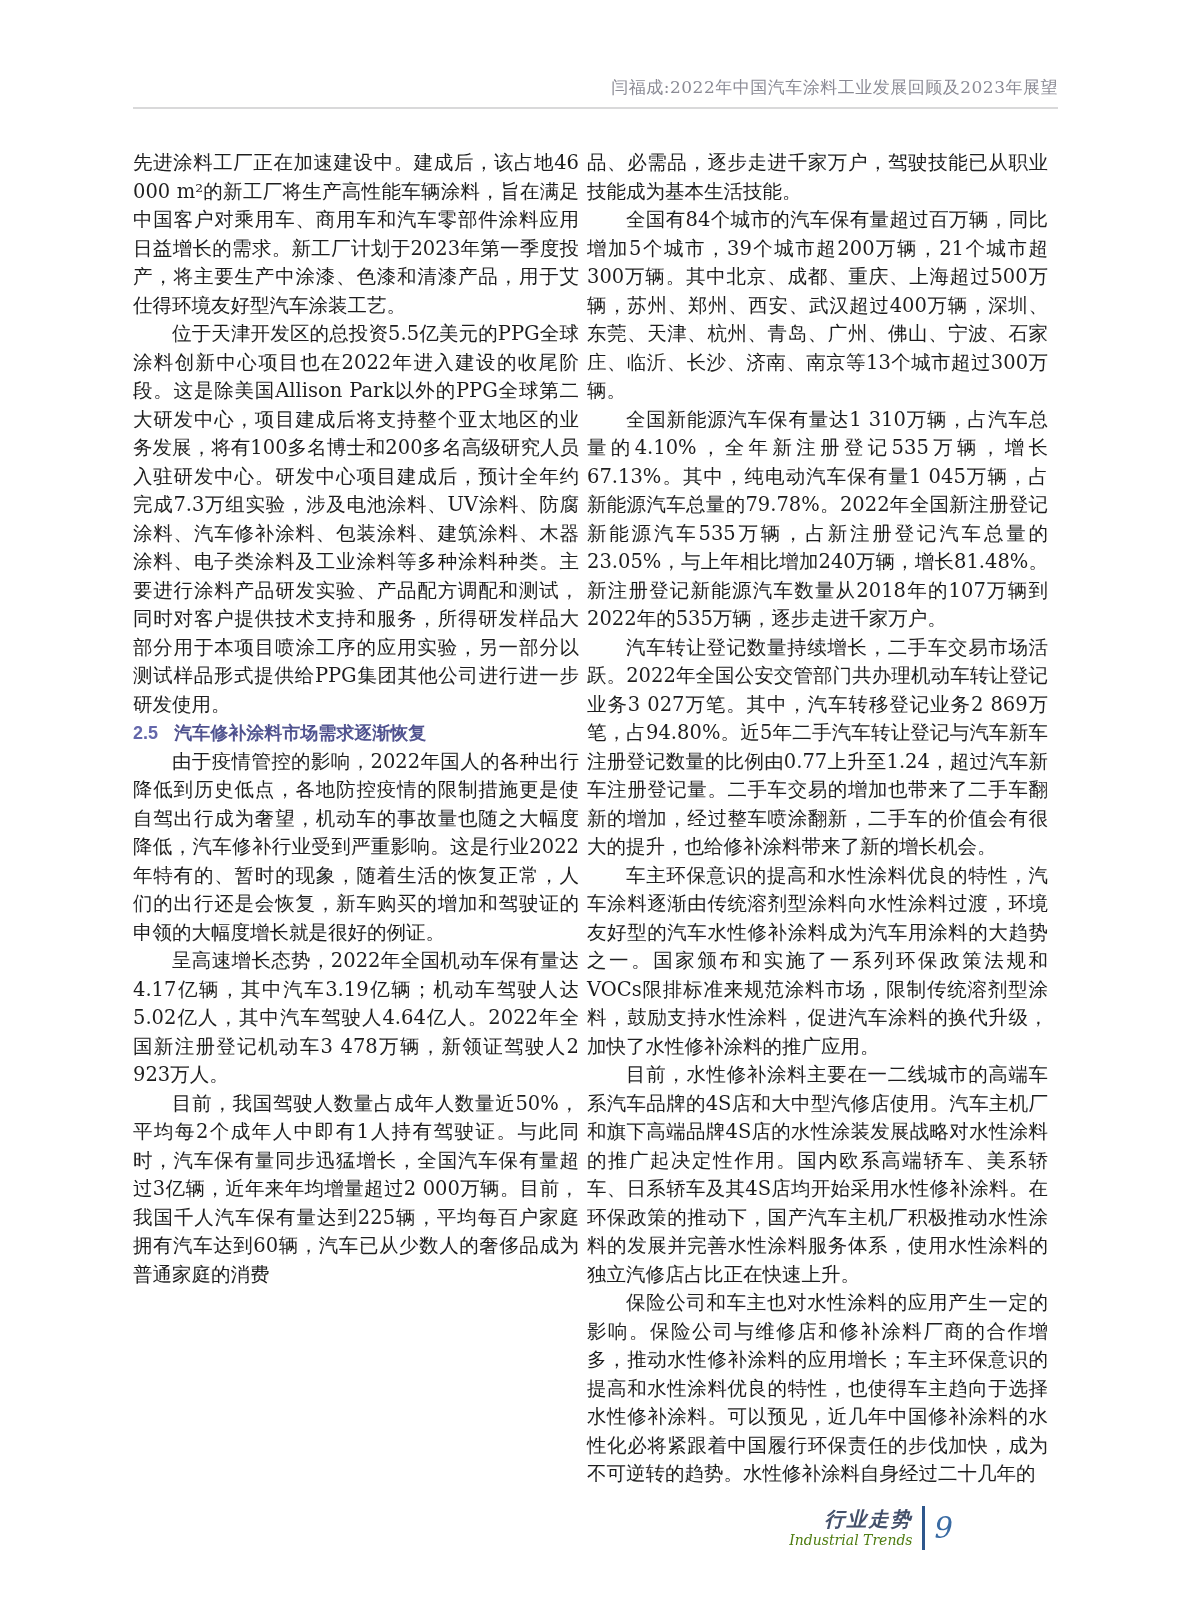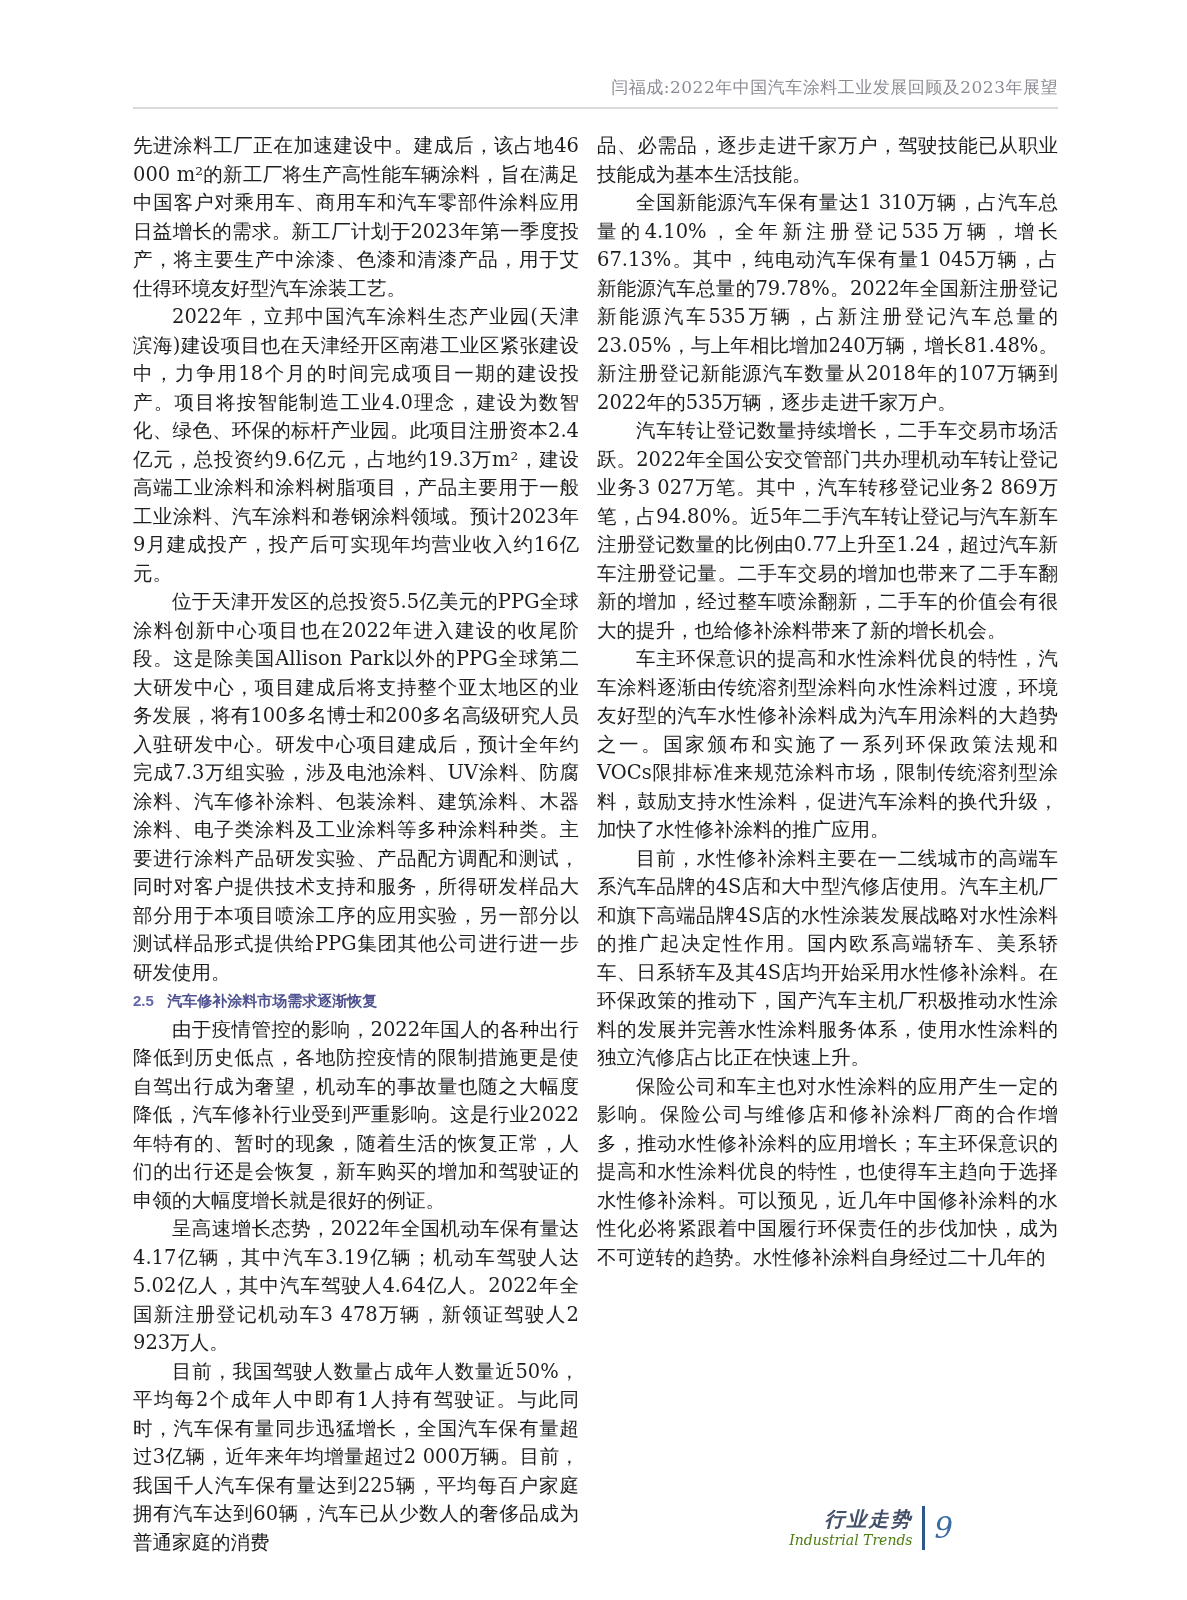--- a/index.html
+++ b/index.html
@@ -30,42 +30,42 @@
     letter-spacing: 0.5px;
     line-height: 22px;
   }
   .header-rule {
     border: none;
     border-top: 2px solid #d9d9da;
     margin: 9px 0 0 0;
   }
   .columns {
     display: flex;
-    gap: 18px;
-    margin-top: 23px;
+    gap: 8px;
+    margin-top: 40px;
   }
   .col {
     text-align: justify;
     font-size: 19.5px;
     line-height: 28.5px;
     color: #1e1e1e;
   }
   .col-left  { width: 446px; }
   .col-right { width: 461px; }
   .col p {
     margin: 0;
     text-indent: 2em;
   }
   .col p.no-indent {
     text-indent: 0;
   }
   .section-heading {
     margin: 0;
     font-family: "Liberation Sans", "DejaVu Sans", sans-serif;
-    font-size: 15px;
+    font-size: 18px;
     font-weight: bold;
     line-height: 28.5px;
     text-indent: 0;
   }
   .sec-num {
     color: #6467ab;
     margin-right: 0.9em;
   }
   .sec-title {
     color: #50538f;
@@ -115,32 +115,32 @@
 <div class="page">
   <div class="content">
 
     <div class="running-head">闫福成:2022年中国汽车涂料工业发展回顾及2023年展望</div>
     <hr class="header-rule">
 
     <div class="columns">
 
       <div class="col col-left">
         <p class="no-indent">先进涂料工厂正在加速建设中。建成后，该占地46 000 m²的新工厂将生产高性能车辆涂料，旨在满足中国客户对乘用车、商用车和汽车零部件涂料应用日益增长的需求。新工厂计划于2023年第一季度投产，将主要生产中涂漆、色漆和清漆产品，用于艾仕得环境友好型汽车涂装工艺。</p>
-        <p>2022年，立邦中国汽车涂料生态产业园(天津滨海)建设项目也在天津经开区南港工业区紧张建设中，力争用18个月的时间完成项目一期的建设投产。项目将按智能制造工业4.0理念，建设为数智化、绿色、环保的标杆产业园。此项目注册资本2.4亿元，总投资约9.6亿元，占地约19.3万m²，建设高端工业涂料和涂料树脂项目，产品主要用于一般工业涂料、汽车涂料和卷钢涂料领域。预计2023年9月建成投产，投产后可实现年均营业收入约16亿元。</p>
         <p>位于天津开发区的总投资5.5亿美元的PPG全球涂料创新中心项目也在2022年进入建设的收尾阶段。这是除美国Allison Park以外的PPG全球第二大研发中心，项目建成后将支持整个亚太地区的业务发展，将有100多名博士和200多名高级研究人员入驻研发中心。研发中心项目建成后，预计全年约完成7.3万组实验，涉及电池涂料、UV涂料、防腐涂料、汽车修补涂料、包装涂料、建筑涂料、木器涂料、电子类涂料及工业涂料等多种涂料种类。主要进行涂料产品研发实验、产品配方调配和测试，同时对客户提供技术支持和服务，所得研发样品大部分用于本项目喷涂工序的应用实验，另一部分以测试样品形式提供给PPG集团其他公司进行进一步研发使用。</p>
         <h3 class="section-heading">
           <span class="sec-num">2.5</span><span class="sec-title">汽车修补涂料市场需求逐渐恢复</span>
         </h3>
         <p>由于疫情管控的影响，2022年国人的各种出行降低到历史低点，各地防控疫情的限制措施更是使自驾出行成为奢望，机动车的事故量也随之大幅度降低，汽车修补行业受到严重影响。这是行业2022年特有的、暂时的现象，随着生活的恢复正常，人们的出行还是会恢复，新车购买的增加和驾驶证的申领的大幅度增长就是很好的例证。</p>
         <p>呈高速增长态势，2022年全国机动车保有量达4.17亿辆，其中汽车3.19亿辆；机动车驾驶人达5.02亿人，其中汽车驾驶人4.64亿人。2022年全国新注册登记机动车3 478万辆，新领证驾驶人2 923万人。</p>
         <p>目前，我国驾驶人数量占成年人数量近50%，平均每2个成年人中即有1人持有驾驶证。与此同时，汽车保有量同步迅猛增长，全国汽车保有量超过3亿辆，近年来年均增量超过2 000万辆。目前，我国千人汽车保有量达到225辆，平均每百户家庭拥有汽车达到60辆，汽车已从少数人的奢侈品成为普通家庭的消费</p>
       </div>
 
       <div class="col col-right">
         <p class="no-indent">品、必需品，逐步走进千家万户，驾驶技能已从职业技能成为基本生活技能。</p>
+        <p>全国有84个城市的汽车保有量超过百万辆，同比增加5个城市，39个城市超200万辆，21个城市超300万辆。其中北京、成都、重庆、上海超过500万辆，苏州、郑州、西安、武汉超过400万辆，深圳、东莞、天津、杭州、青岛、广州、佛山、宁波、石家庄、临沂、长沙、济南、南京等13个城市超过300万辆。</p>
         <p>全国新能源汽车保有量达1 310万辆，占汽车总量的4.10%，全年新注册登记535万辆，增长67.13%。其中，纯电动汽车保有量1 045万辆，占新能源汽车总量的79.78%。2022年全国新注册登记新能源汽车535万辆，占新注册登记汽车总量的23.05%，与上年相比增加240万辆，增长81.48%。新注册登记新能源汽车数量从2018年的107万辆到2022年的535万辆，逐步走进千家万户。</p>
         <p>汽车转让登记数量持续增长，二手车交易市场活跃。2022年全国公安交管部门共办理机动车转让登记业务3 027万笔。其中，汽车转移登记业务2 869万笔，占94.80%。近5年二手汽车转让登记与汽车新车注册登记数量的比例由0.77上升至1.24，超过汽车新车注册登记量。二手车交易的增加也带来了二手车翻新的增加，经过整车喷涂翻新，二手车的价值会有很大的提升，也给修补涂料带来了新的增长机会。</p>
         <p>车主环保意识的提高和水性涂料优良的特性，汽车涂料逐渐由传统溶剂型涂料向水性涂料过渡，环境友好型的汽车水性修补涂料成为汽车用涂料的大趋势之一。国家颁布和实施了一系列环保政策法规和VOCs限排标准来规范涂料市场，限制传统溶剂型涂料，鼓励支持水性涂料，促进汽车涂料的换代升级，加快了水性修补涂料的推广应用。</p>
         <p>目前，水性修补涂料主要在一二线城市的高端车系汽车品牌的4S店和大中型汽修店使用。汽车主机厂和旗下高端品牌4S店的水性涂装发展战略对水性涂料的推广起决定性作用。国内欧系高端轿车、美系轿车、日系轿车及其4S店均开始采用水性修补涂料。在环保政策的推动下，国产汽车主机厂积极推动水性涂料的发展并完善水性涂料服务体系，使用水性涂料的独立汽修店占比正在快速上升。</p>
         <p>保险公司和车主也对水性涂料的应用产生一定的影响。保险公司与维修店和修补涂料厂商的合作增多，推动水性修补涂料的应用增长；车主环保意识的提高和水性涂料优良的特性，也使得车主趋向于选择水性修补涂料。可以预见，近几年中国修补涂料的水性化必将紧跟着中国履行环保责任的步伐加快，成为不可逆转的趋势。水性修补涂料自身经过二十几年的</p>
       </div>
 
     </div>
   </div>
 

